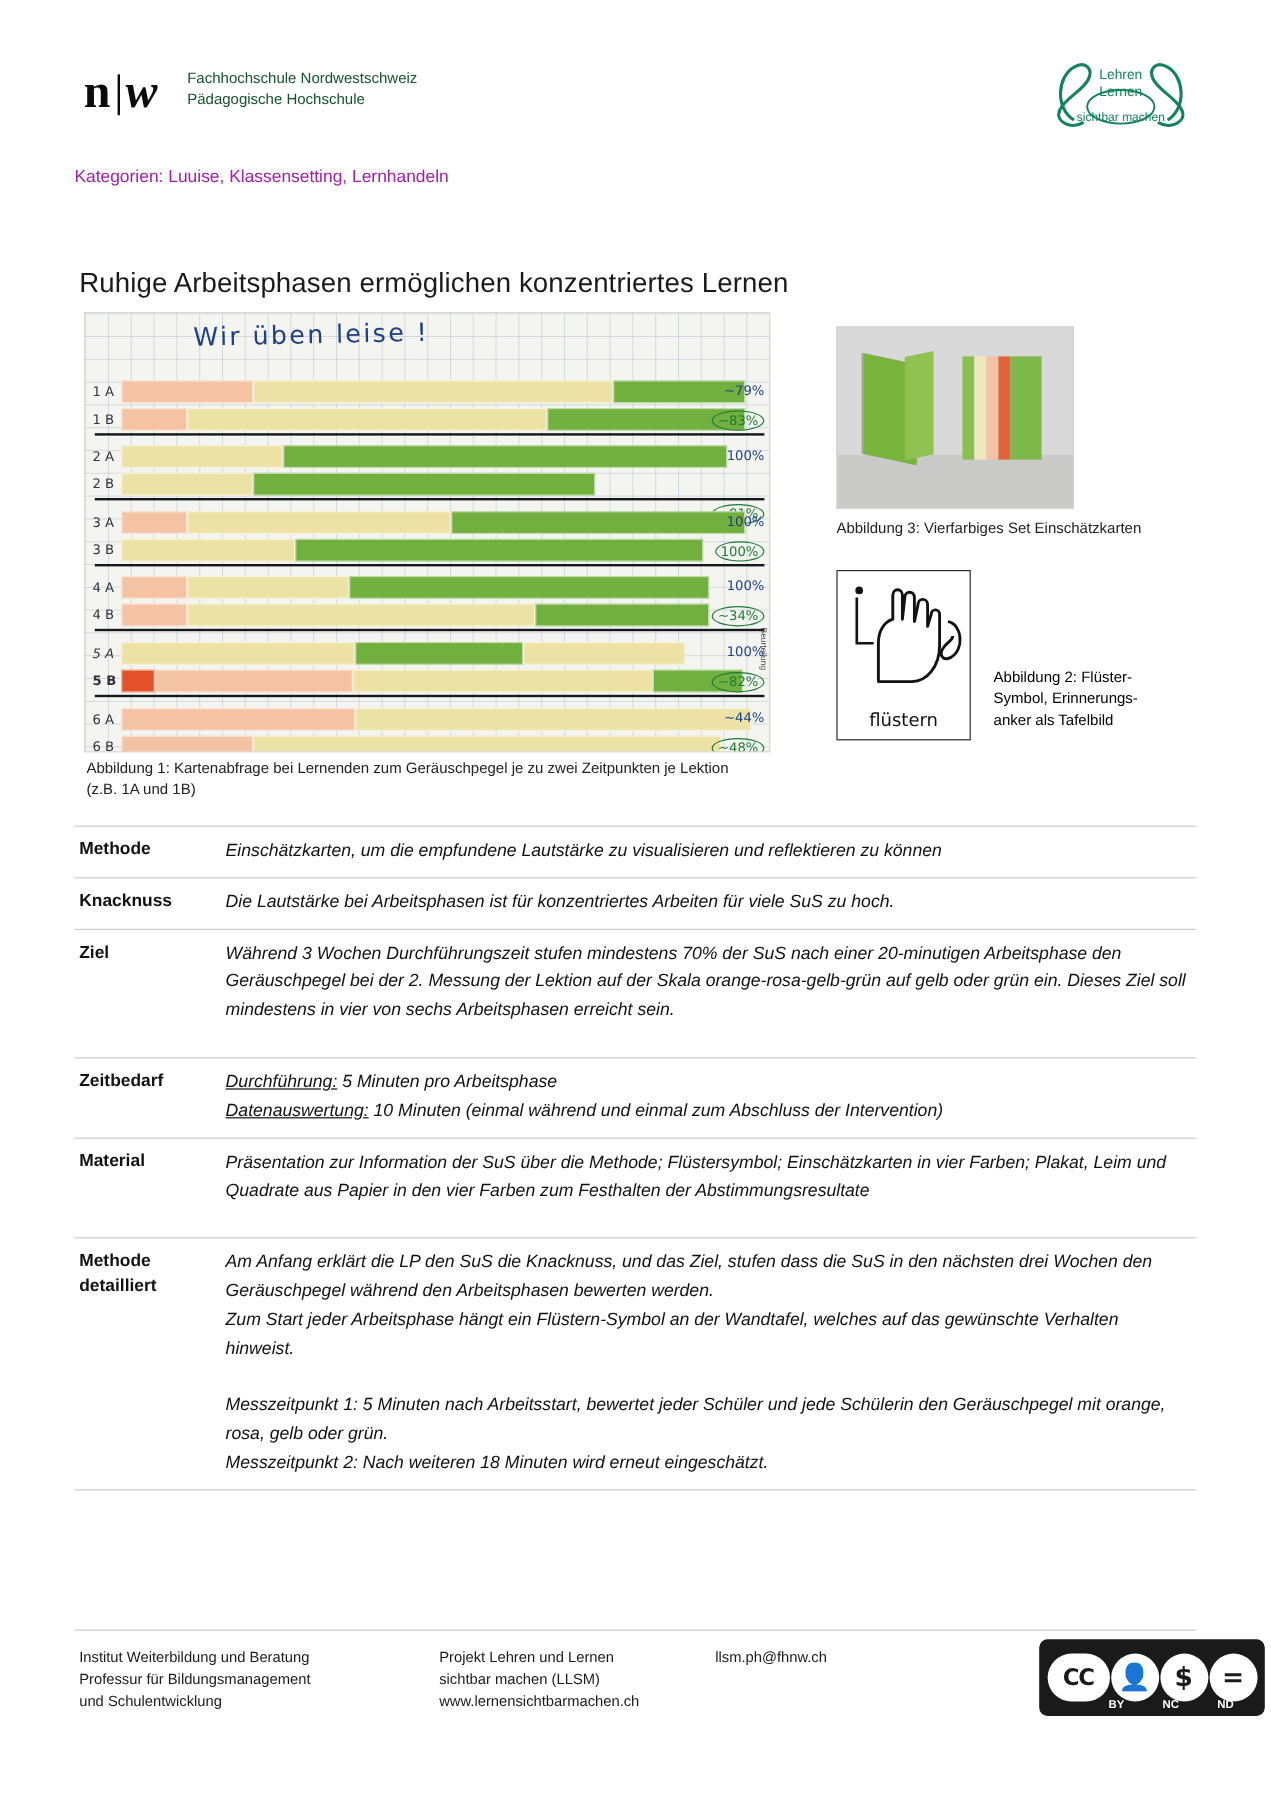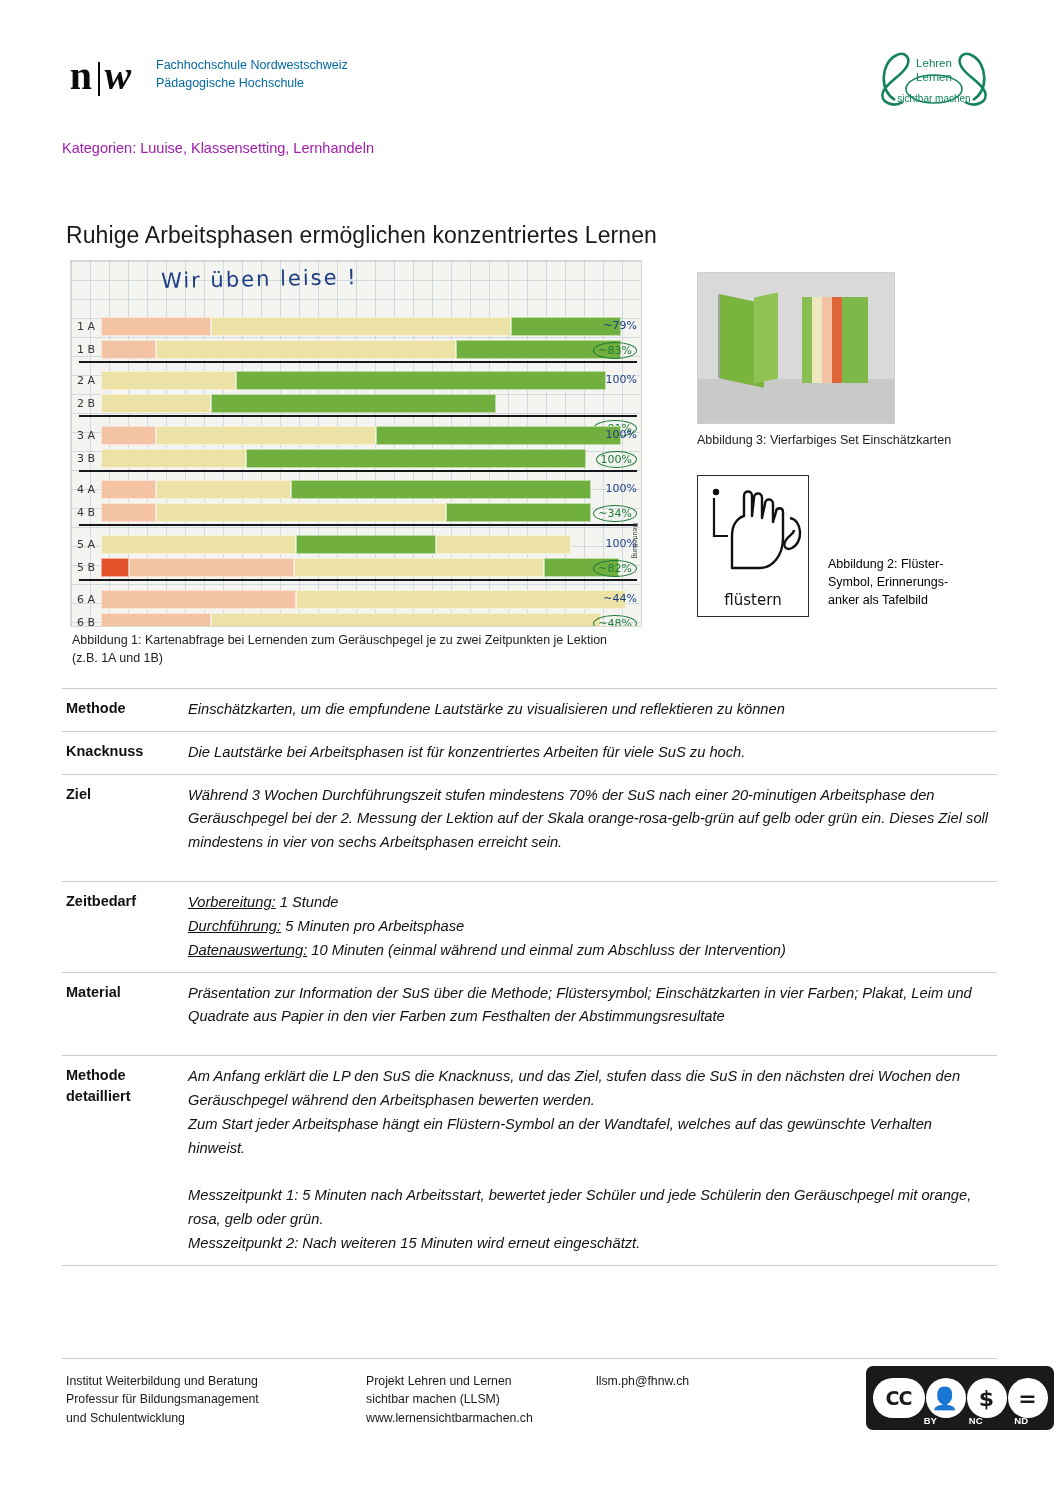--- a/index.html
+++ b/index.html
@@ -65,21 +65,21 @@
     font-style: italic;
     font-weight: 700;
     font-size: 40px;
     line-height: 1;
   }
   .logo-text {
     margin-left: 16px;
     padding-top: 8px;
     font-size: 12.5px;
     line-height: 1.45;
-    color: #0369a1;
+    color: #14532d;
   }
   .llsm-logo {
     position: absolute;
     right: 0;
     top: -6px;
     width: 130px;
     height: 78px;
     text-align: center;
     color: #0d8a5f;
   }
@@ -464,26 +464,26 @@
         <div class="seg" style="left: 30px; top: 219px; width: 55px; background: rgb(243, 195, 163);"></div>
         <div class="seg" style="left: 85px; top: 219px; width: 135px; background: rgb(236, 226, 166);"></div>
         <div class="seg" style="left: 220px; top: 219px; width: 300px; background: rgb(113, 176, 63);"></div>
         <div class="pct" style="top: 221px;">100%</div>
         <div class="rowlabel" style="top: 245px;">4 B</div>
         <div class="seg" style="left: 30px; top: 242px; width: 55px; background: rgb(243, 195, 163);"></div>
         <div class="seg" style="left: 85px; top: 242px; width: 290px; background: rgb(236, 226, 166);"></div>
         <div class="seg" style="left: 375px; top: 242px; width: 145px; background: rgb(113, 176, 63);"></div>
         <div class="pct circ" style="top: 244px; margin-left: 16px;">~34%</div>
         <div class="sep" style="top: 263px;"></div>
-        <div class="rowlabel" style="top: 277px;">5 A</div>
+        <div class="rowlabel" style="top: 277px; font-style: italic;">5 A</div>
         <div class="seg" style="left: 30px; top: 274px; width: 195px; background: rgb(236, 226, 166);"></div>
         <div class="seg" style="left: 225px; top: 274px; width: 140px; background: rgb(113, 176, 63);"></div>
         <div class="seg" style="left: 365px; top: 274px; width: 135px; background: rgb(236, 226, 166);"></div>
         <div class="pct" style="top: 276px;">100%</div>
-        <div class="rowlabel" style="top: 300px;">5 B</div>
+        <div class="rowlabel" style="top: 300px; font-weight: bold;">5 B</div>
         <div class="seg" style="left: 30px; top: 297px; width: 28px; background: rgb(226, 81, 42);"></div>
         <div class="seg" style="left: 58px; top: 297px; width: 165px; background: rgb(243, 195, 163);"></div>
         <div class="seg" style="left: 223px; top: 297px; width: 250px; background: rgb(236, 226, 166);"></div>
         <div class="seg" style="left: 473px; top: 297px; width: 75px; background: rgb(113, 176, 63);"></div>
         <div class="pct circ" style="top: 299px;">~82%</div>
         <div class="sep" style="top: 318px;"></div>
         <div class="rowlabel" style="top: 332px;">6 A</div>
         <div class="seg" style="left: 30px; top: 329px; width: 195px; background: rgb(243, 195, 163);"></div>
         <div class="seg" style="left: 225px; top: 329px; width: 330px; background: rgb(236, 226, 166);"></div>
         <div class="pct" style="top: 331px;">~44%</div>
@@ -549,21 +549,20 @@
         <div class="tvalue">
           <p>Während 3 Wochen Durchführungszeit stufen mindestens 70% der SuS nach einer 20-minutigen Arbeitsphase den Geräuschpegel bei der 2. Messung der Lektion auf der Skala orange-rosa-gelb-grün auf gelb oder grün ein. Dieses Ziel soll mindestens in vier von sechs Arbeitsphasen erreicht sein.</p>
           <div class="gap"></div>
         </div>
       </div>
       <div class="trow">
         <div class="tlabel">
           <div>Zeitbedarf</div>
         </div>
         <div class="tvalue">
-          <p><span class="u">Vorbereitung:</span> 1 Stunde</p>
           <p><span class="u">Durchführung:</span> 5 Minuten pro Arbeitsphase</p>
           <p><span class="u">Datenauswertung:</span> 10 Minuten (einmal während und einmal zum Abschluss der Intervention)</p>
         </div>
       </div>
       <div class="trow">
         <div class="tlabel">
           <div>Material</div>
         </div>
         <div class="tvalue">
           <p>Präsentation zur Information der SuS über die Methode; Flüstersymbol; Einschätzkarten in vier Farben; Plakat, Leim und Quadrate aus Papier in den vier Farben zum Festhalten der Abstimmungsresultate</p>
@@ -573,21 +572,21 @@
       <div class="trow">
         <div class="tlabel">
           <div>Methode</div>
           <div>detailliert</div>
         </div>
         <div class="tvalue">
           <p>Am Anfang erklärt die LP den SuS die Knacknuss, und das Ziel, stufen dass die SuS in den nächsten drei Wochen den Geräuschpegel während den Arbeitsphasen bewerten werden.</p>
           <p>Zum Start jeder Arbeitsphase hängt ein Flüstern-Symbol an der Wandtafel, welches auf das gewünschte Verhalten hinweist.</p>
           <p>&nbsp;</p>
           <p>Messzeitpunkt 1: 5 Minuten nach Arbeitsstart, bewertet jeder Schüler und jede Schülerin den Geräuschpegel mit orange, rosa, gelb oder grün.</p>
-          <p>Messzeitpunkt 2: Nach weiteren 15 Minuten wird erneut eingeschätzt.</p>
+          <p>Messzeitpunkt 2: Nach weiteren 18 Minuten wird erneut eingeschätzt.</p>
         </div>
       </div>
     </div>
 
   <div class="footer-rule"></div>
   <div class="footer">
     <div class="fcol1">
       <div>Institut Weiterbildung und Beratung</div>
       <div>Professur für Bildungsmanagement</div>
       <div>und Schulentwicklung</div>

